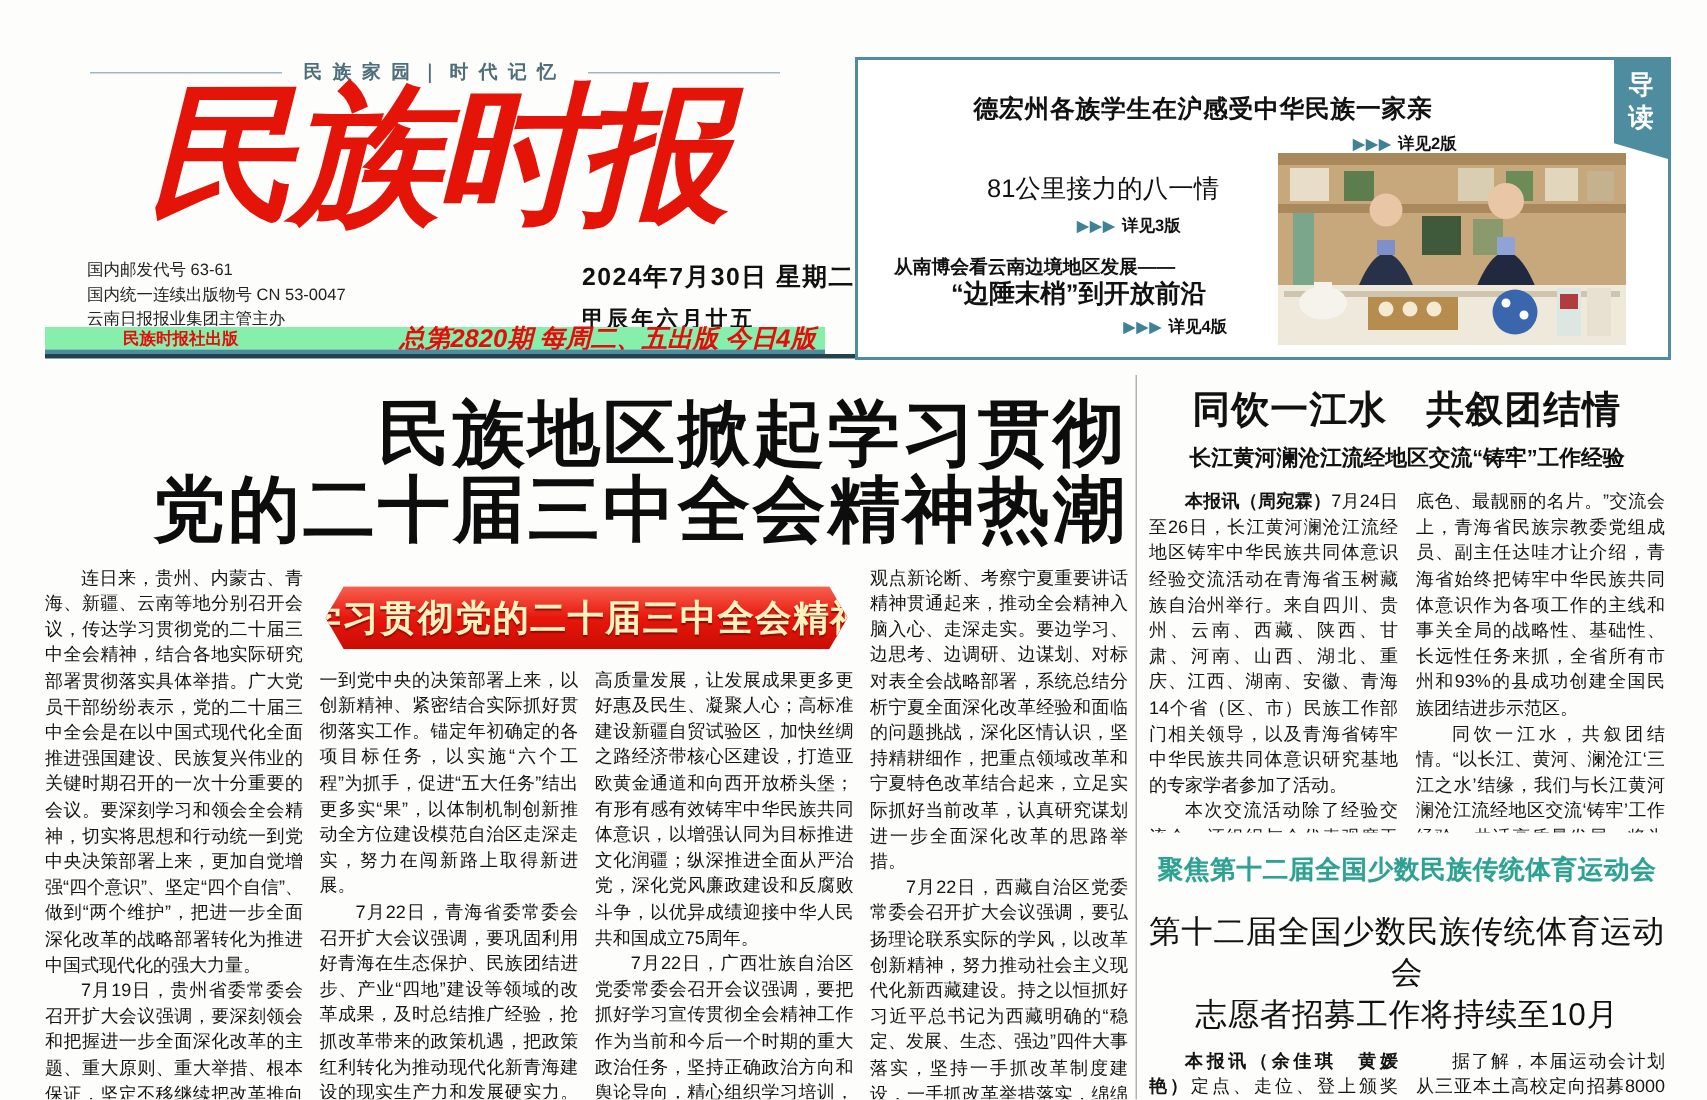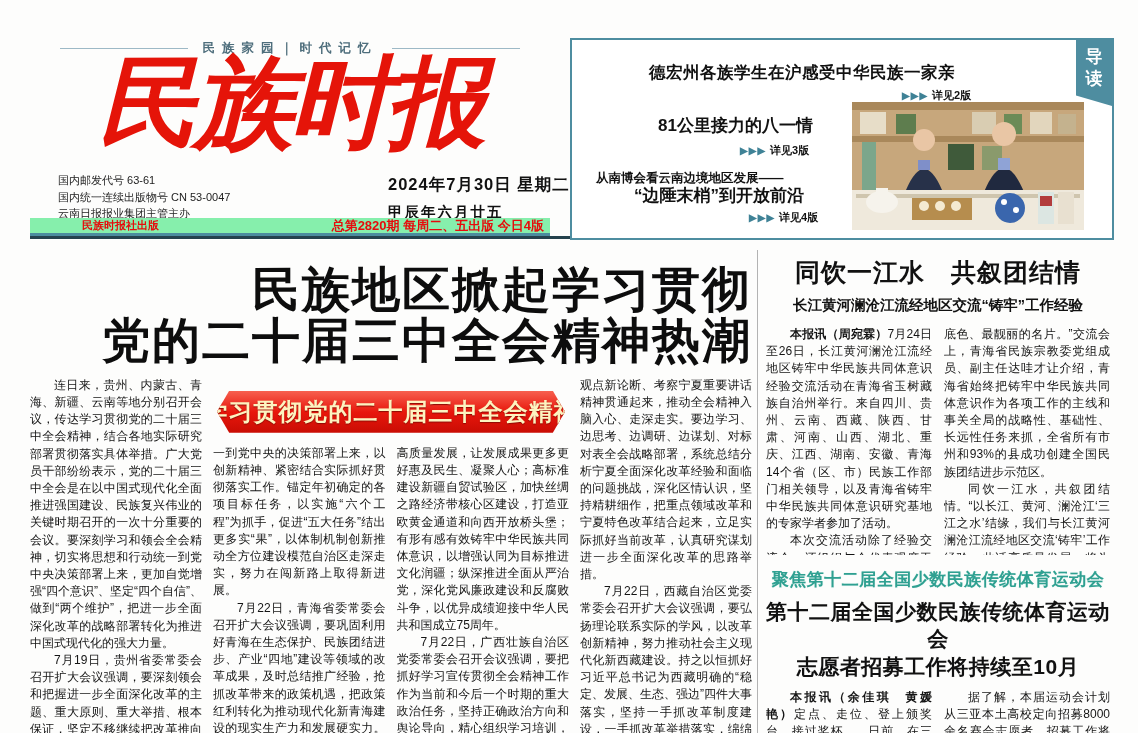--- a/index.html
+++ b/index.html
@@ -14,35 +14,35 @@
   .paper-title{left:30px;top:48px;width:520px;text-align:center;font-family:"Liberation Serif",serif;
       font-style:italic;font-weight:900;font-size:100px;line-height:112px;color:#e51409;
       letter-spacing:-4px;white-space:nowrap;}
   .pub-info{left:58px;top:172px;font-size:11px;line-height:16.5px;color:#222;}
   .date-info{left:388px;top:174px;}
   .date-line{font-size:16.5px;font-weight:bold;letter-spacing:1px;}
   .lunar-line{font-size:14.5px;font-weight:bold;margin-top:7px;letter-spacing:2px;}
   .issue-bar{left:30px;top:218px;width:520px;height:15px;background:#86efac;
       display:flex;align-items:center;justify-content:space-between;padding:0 6px 0 0;box-sizing:border-box;}
   .issue-bar .pub{color:#e60c0c;font-size:11px;font-weight:bold;margin-left:52px;}
-  .issue-bar .iss{color:#e60c0c;font-size:13px;font-weight:bold;}
+  .issue-bar .iss{color:#e60c0c;font-size:17px;font-weight:bold;font-style:italic;}
   .issue-stripe{left:30px;top:233px;width:520px;height:5px;background:#4b8c9e;}
   .top-rule{left:30px;top:236px;width:1078px;height:3px;background:#24424d;}
 
   
   .guide-box{left:570px;top:38px;width:540px;height:198px;border:2px solid #4e8da0;background:#fff;}
   .guide-tab{position:absolute;top:0;right:0;width:36px;height:66px;background:#4e8da0;
       clip-path:polygon(0 0,100% 0,100% 100%,0 84%);color:#fff;font-size:17px;font-weight:bold;
       display:flex;flex-direction:column;align-items:center;padding-top:6px;box-sizing:border-box;line-height:22px;}
   .g-item1{position:absolute;left:30px;top:22px;width:400px;text-align:center;font-size:16.5px;font-weight:800;letter-spacing:.5px;}
   .g-ref{position:absolute;font-size:11px;font-weight:bold;color:#111;white-space:nowrap;}
   .g-ref .tri{color:#3f8296;font-size:10px;letter-spacing:1px;margin-right:4px;}
   .g-ref1{left:330px;top:48px;}
-  .g-item2{position:absolute;left:86px;top:74px;font-size:17px;font-weight:700;}
-  .g-ref2{left:168px;top:103px;}
+  .g-item2{position:absolute;left:86px;top:74px;font-size:17px;font-weight:400;}
+  .g-ref2{left:146px;top:103px;}
   .g-kicker{position:absolute;left:24px;top:130px;font-size:12.5px;font-weight:800;}
   .g-item3{position:absolute;left:62px;top:144px;font-size:17px;font-weight:800;}
   .g-ref3{left:150px;top:170px;padding-left:27px;}
   .g-photo{position:absolute;left:280px;top:62px;width:232px;height:128px;overflow:hidden;}
 
   
   .v-divider{left:757px;top:250px;width:1px;height:483px;background:#b3b3b3;}
   .lead{left:30px;top:252px;width:722px;height:481px;overflow:hidden;}
   .lead h1{margin:13px 0 0;text-align:right;font-size:48px;line-height:1.06;font-weight:900;
       letter-spacing:2px;color:#0d0d0d;}
@@ -66,21 +66,21 @@
   .right-area{left:766px;top:252px;width:344px;height:481px;overflow:hidden;}
   .right-area h2{margin:4px 0 0;text-align:center;font-size:25px;font-weight:900;letter-spacing:1px;}
   .subhead{text-align:center;font-size:14.5px;font-weight:bold;margin-top:7px;}
   .rcols{display:flex;gap:12px;margin-top:11px;height:229px;overflow:hidden;}
   .rcol{width:166px;overflow:hidden;}
   .lede-prefix{font-weight:bold;}
 
   .focus-banner{margin-top:9px;display:flex;align-items:center;justify-content:center;gap:8px;height:30px;}
   .focus-banner-text{font-size:17px;font-weight:900;color:#2fa091;letter-spacing:.5px;
       text-shadow:0 0 1px #bfe6df;white-space:nowrap;}
-  .right-area h3{margin:4px 0 0;text-align:center;font-size:21px;font-weight:700;line-height:1.3;letter-spacing:.5px;}
+  .right-area h3{margin:14px 0 0;text-align:center;font-size:21px;font-weight:400;line-height:1.3;letter-spacing:.5px;}
   .fcols{display:flex;gap:12px;margin-top:9px;height:120px;overflow:hidden;}
 </style>
 </head>
 <body>
 
 <div class="abs tagline-row">
   <span class="rule"></span>
   <span class="tagline">民族家园｜时代记忆</span>
   <span class="rule"></span>
 </div>

